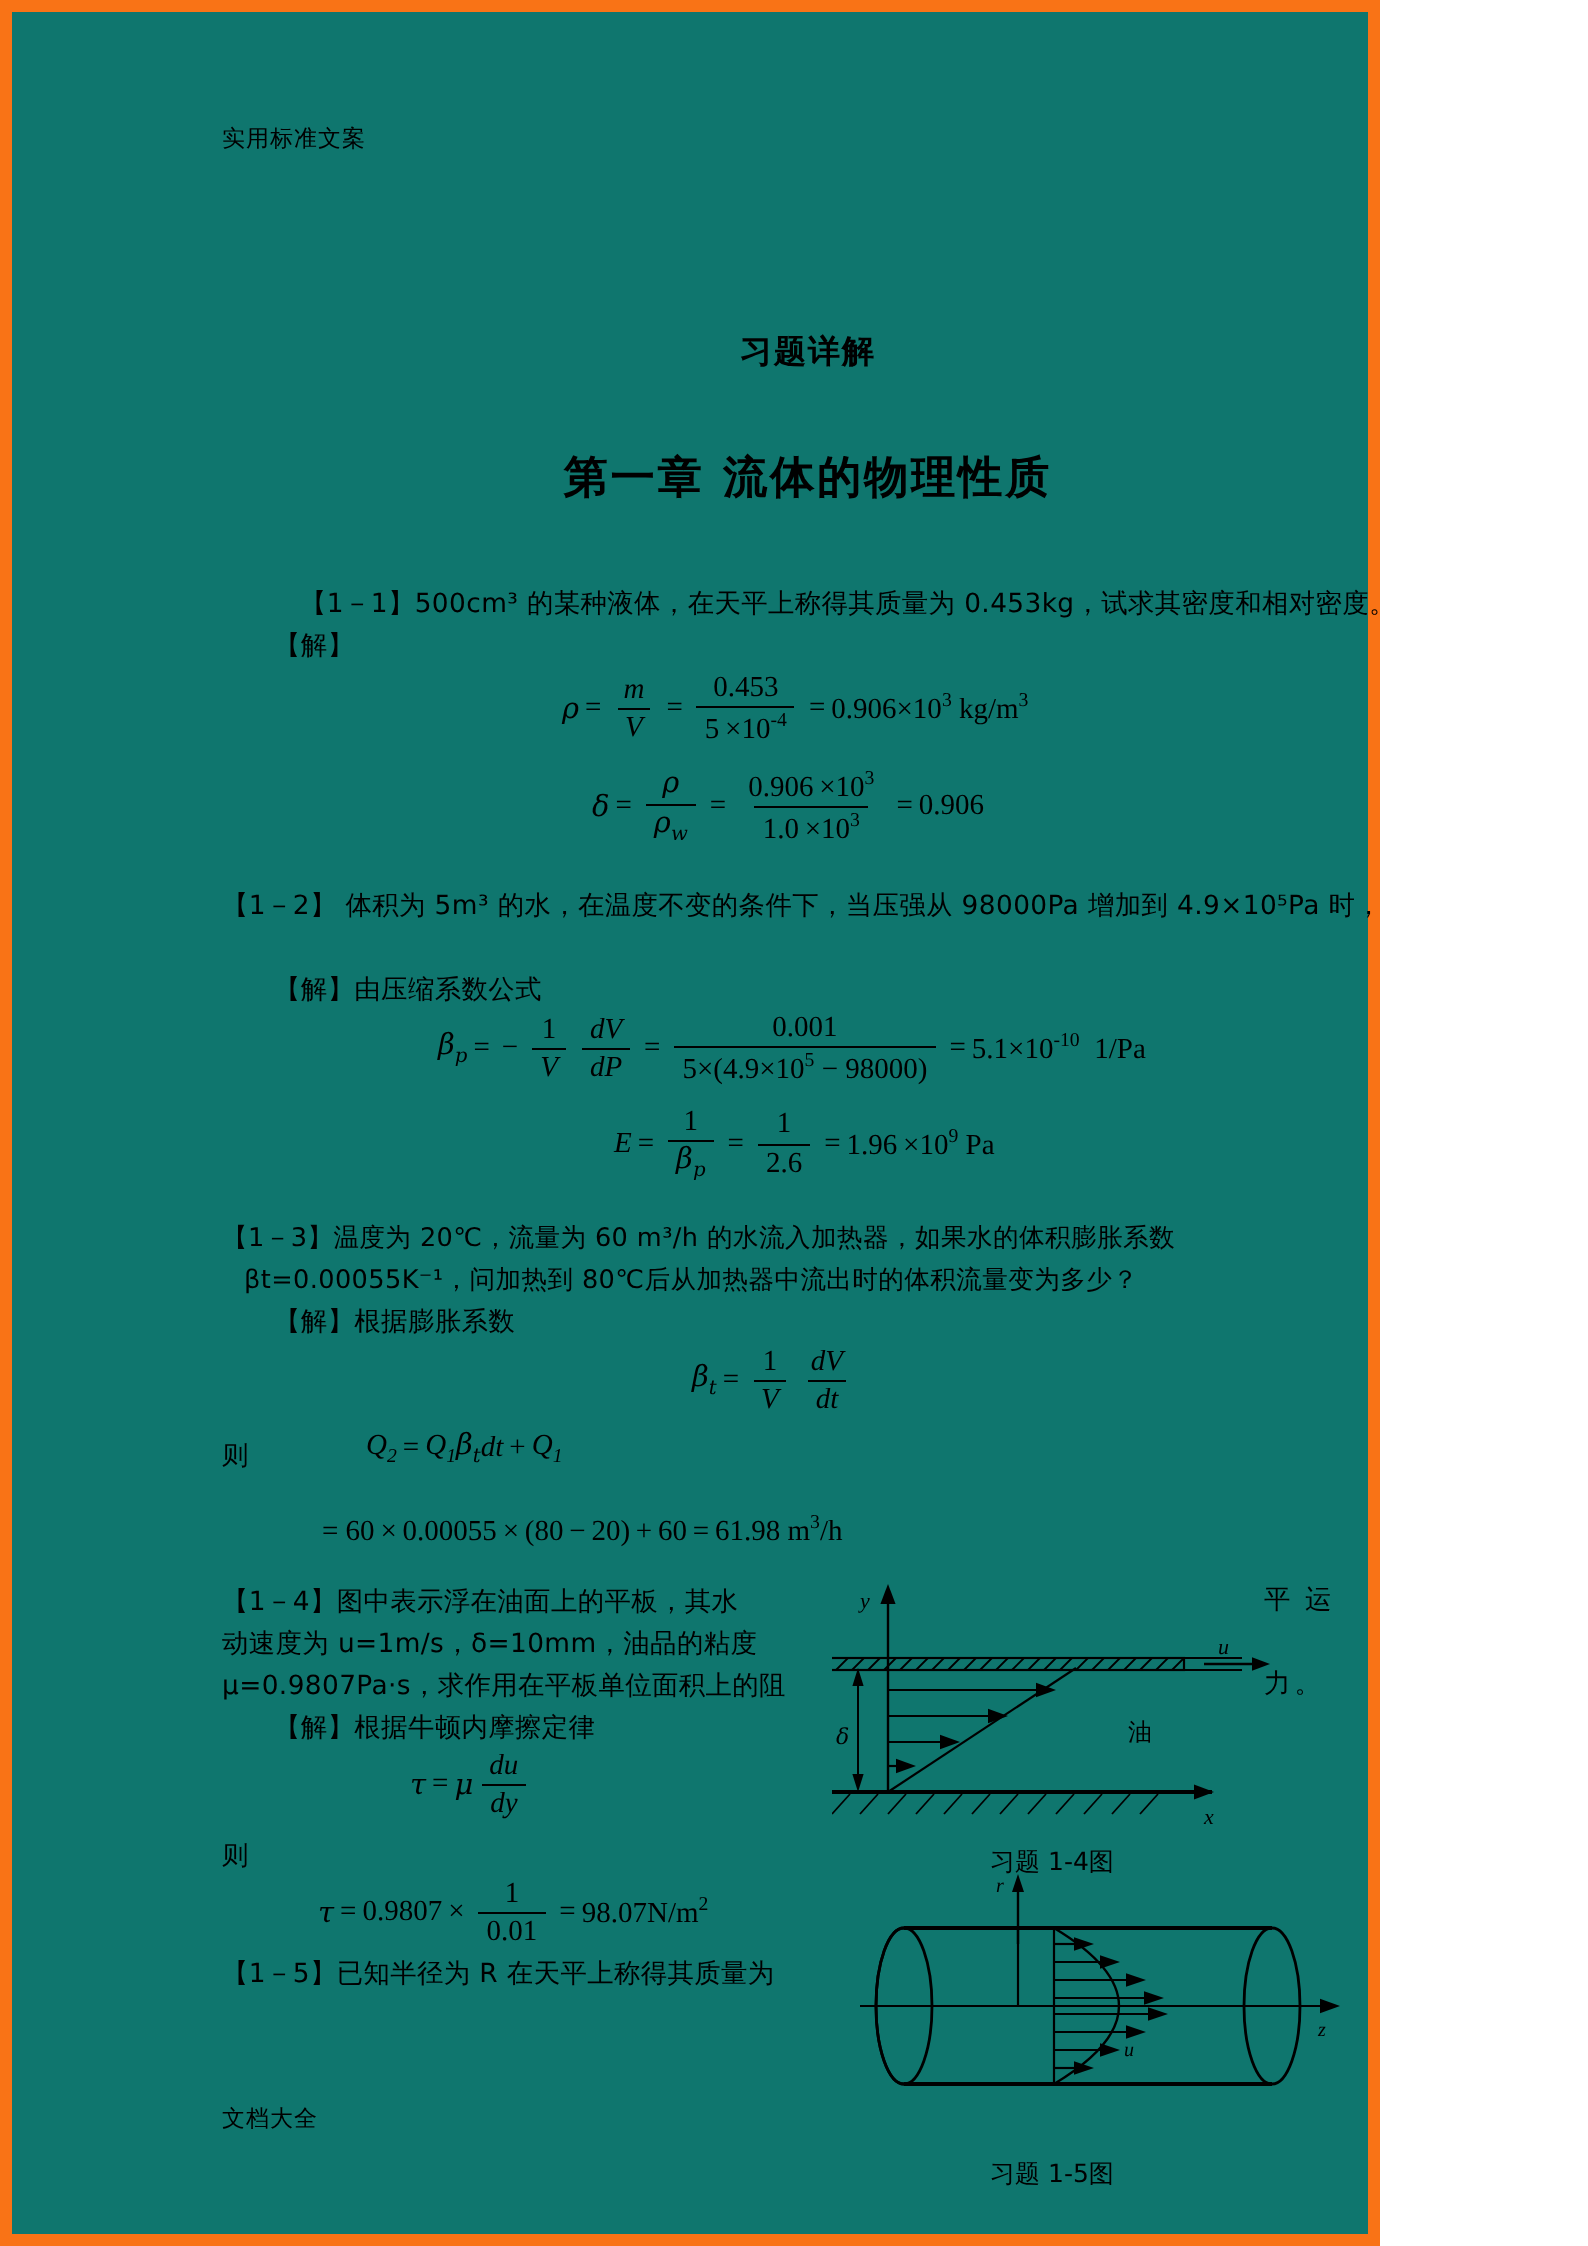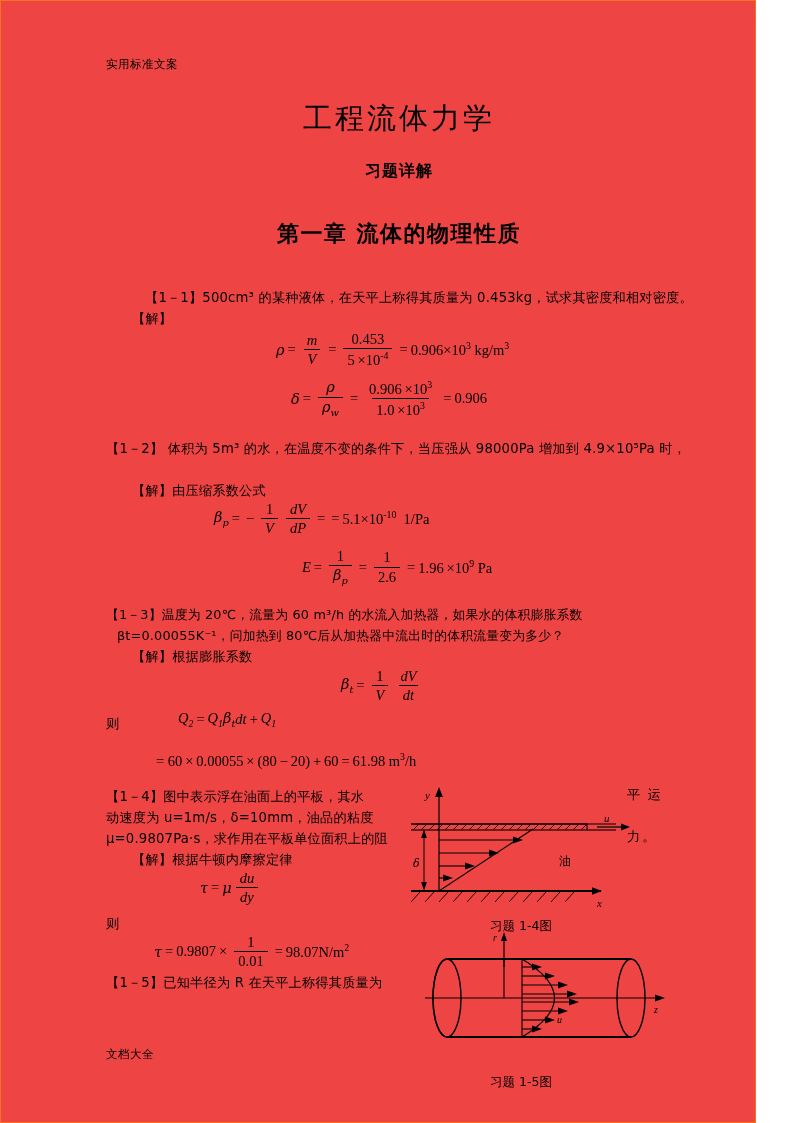--- a/index.html
+++ b/index.html
@@ -10,23 +10,23 @@
   body {
     width: 794px; height: 1123px;
     position: relative;
     font-family: "Liberation Serif", "DejaVu Serif", serif;
     color: #000;
     overflow: hidden;
   }
   .page {
     position: absolute;
     left: 0; top: 0;
-    width: 756px; height: 1123px;
-    border: 1px solid #f97316;
-    background: #ef4444;
+    width: 690px; height: 1123px;
+    border: 6px solid #f97316;
+    background: #0f766e;
   }
   .content {
     position: absolute;
     left: 105px; top: 0;
     width: 586px;
     height: 1123px;
   }
 
   
   .hdr-note {
@@ -137,21 +137,20 @@
   }
 </style>
 </head>
 <body>
 
 <div class="page">
   <div class="content">
 
     <div class="hdr-note">实用标准文案</div>
 
-    <div class="doc-title">工程流体力学</div>
     <div class="doc-sub">习题详解</div>
     <div class="chap-title">第一章  流体的物理性质</div>
 
     <div class="ptext" style="left:0; top:286px; width:586px;margin-left:39px;">
       <span>【1－1】</span><span>500cm³ 的某种液体，在天平上称得其质量为 0.453kg，试求其密度和相对密度。</span>
     </div>
     <div class="ptext" style="left:26px; top:307px;">【解】</div>
 
     <div class="math" style="left:170px; top:330px;">
       <span class="mgreek">ρ</span>
@@ -198,20 +197,24 @@
         <span class="op">−</span>
       <span class="frac">
           <span class="num upr">1</span>
           <span class="den mi">V</span>
         </span>
       <span class="frac">
           <span class="num mi">dV</span>
           <span class="den mi">dP</span>
         </span>
       <span class="op">=</span>
+      <span class="frac">
+        <span class="num upr">0.001</span>
+        <span class="den upr">5×(4.9×10<sup class="e">5</sup>&nbsp;−&nbsp;98000)</span>
+      </span>
       <span class="op">=</span>
       <span class="upr">5.1×10<sup class="e">-10</sup>&nbsp;&nbsp;1/Pa</span>
     </div>
 
     <div class="math" style="left:196px; top:547px;">
       <span class="mi">E</span>
       <span class="op">=</span>
       <span class="frac">
           <span class="num upr">1</span>
           <span class="den mgreek">β<sub class="e">p</sub></span>

